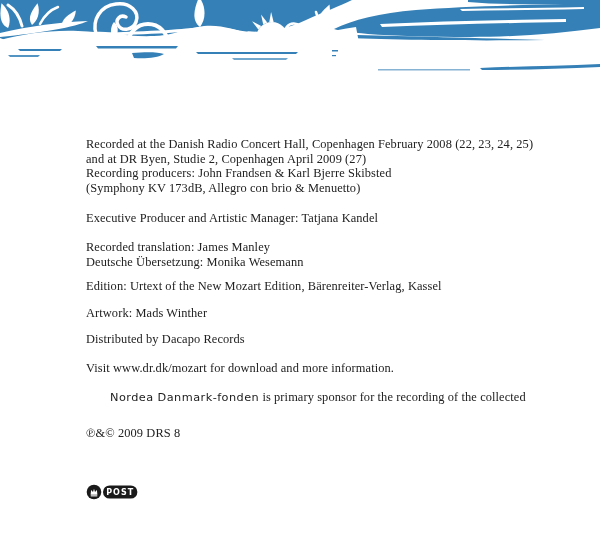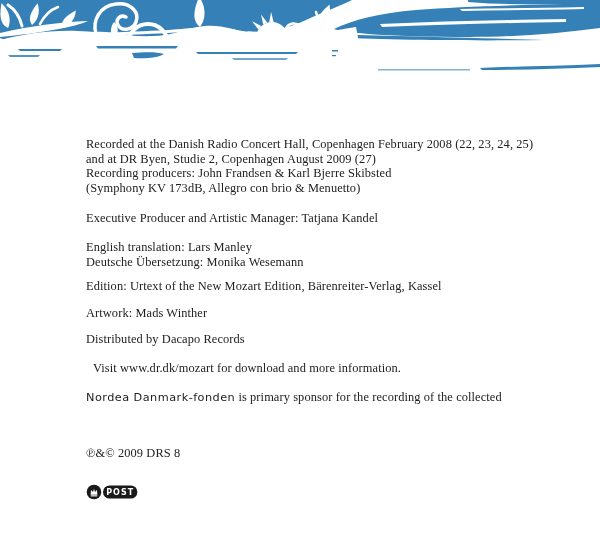--- a/index.html
+++ b/index.html
@@ -12,22 +12,22 @@
   .header-art { position:absolute; top:0; left:0; width:600px; height:92px; }
   .bb  { fill:var(--brand-blue); }
   .wt  { fill:#ffffff; }
   .ws  { stroke:#ffffff; fill:none; stroke-linecap:round; }
   .credits p {
     position:absolute; left:86px;
     font-size:12.4px; line-height:14.7px; color:var(--ink);
     letter-spacing:0.1px; white-space:nowrap;
   }
   .p1 { top:137px; } .p2 { top:240px; } .p3 { top:279px; }
-  .p4 { top:306px; } .p5 { top:332px; } .p6 { top:361px;margin-left:7px; }
-  .p7 { top:390px; } .p8 { top:446px; }
+  .p4 { top:306px; } .p5 { top:332px; } .p6 { top:361px; }
+  .p7 { top:390px;margin-left:24px; } .p8 { top:426px; }
   .p9 { top:484px; display:flex; align-items:center; gap:5px; }
   .nordea {
     font-family:"DejaVu Sans","Liberation Sans",sans-serif;
     font-size:11.3px; letter-spacing:0.45px; color:#1c1c1c;
   }
   .post-logo { display:inline-block; flex:0 0 auto; }
 </style>
 </head>
 <body>
 
@@ -100,29 +100,29 @@
       <rect class="bb" x="332" y="55" width="4" height="1.2"></rect>
       <path class="bb" opacity="0.6" d="M378,69 H470 V70.5 H378 Z"></path>
       <path class="bb" d="M480,68 C520,66 560,66 600,64 L600,67 C560,69 520,70 482,70 Z"></path>
     </svg>
   </div>
 
   <main class="credits">
 
     <p class="p1">
       <span>Recorded at the Danish Radio Concert Hall, Copenhagen February 2008 (22, 23, 24, 25)</span><br>
-      <span>and at DR Byen, Studie 2, Copenhagen August 2009 (27)</span><br>
+      <span>and at DR Byen, Studie 2, Copenhagen April 2009 (27)</span><br>
       <span>Recording producers: John Frandsen &amp; Karl Bjerre Skibsted</span><br>
       <span>(Symphony KV 173dB, Allegro con brio &amp; Menuetto)</span><br>
       <br>
       <span>Executive Producer and Artistic Manager: Tatjana Kandel</span>
     </p>
 
     <p class="p2">
-      <span>English translation: Lars Manley</span><br>
+      <span>Recorded translation: James Manley</span><br>
       <span>Deutsche Übersetzung: Monika Wesemann</span>
     </p>
 
     <p class="p3">Edition: Urtext of the New Mozart Edition, Bärenreiter-Verlag, Kassel</p>
 
     <p class="p4">Artwork: Mads Winther</p>
 
     <p class="p5">Distributed by Dacapo Records</p>
 
     <p class="p6">Visit www.dr.dk/mozart for download and more information.</p>

